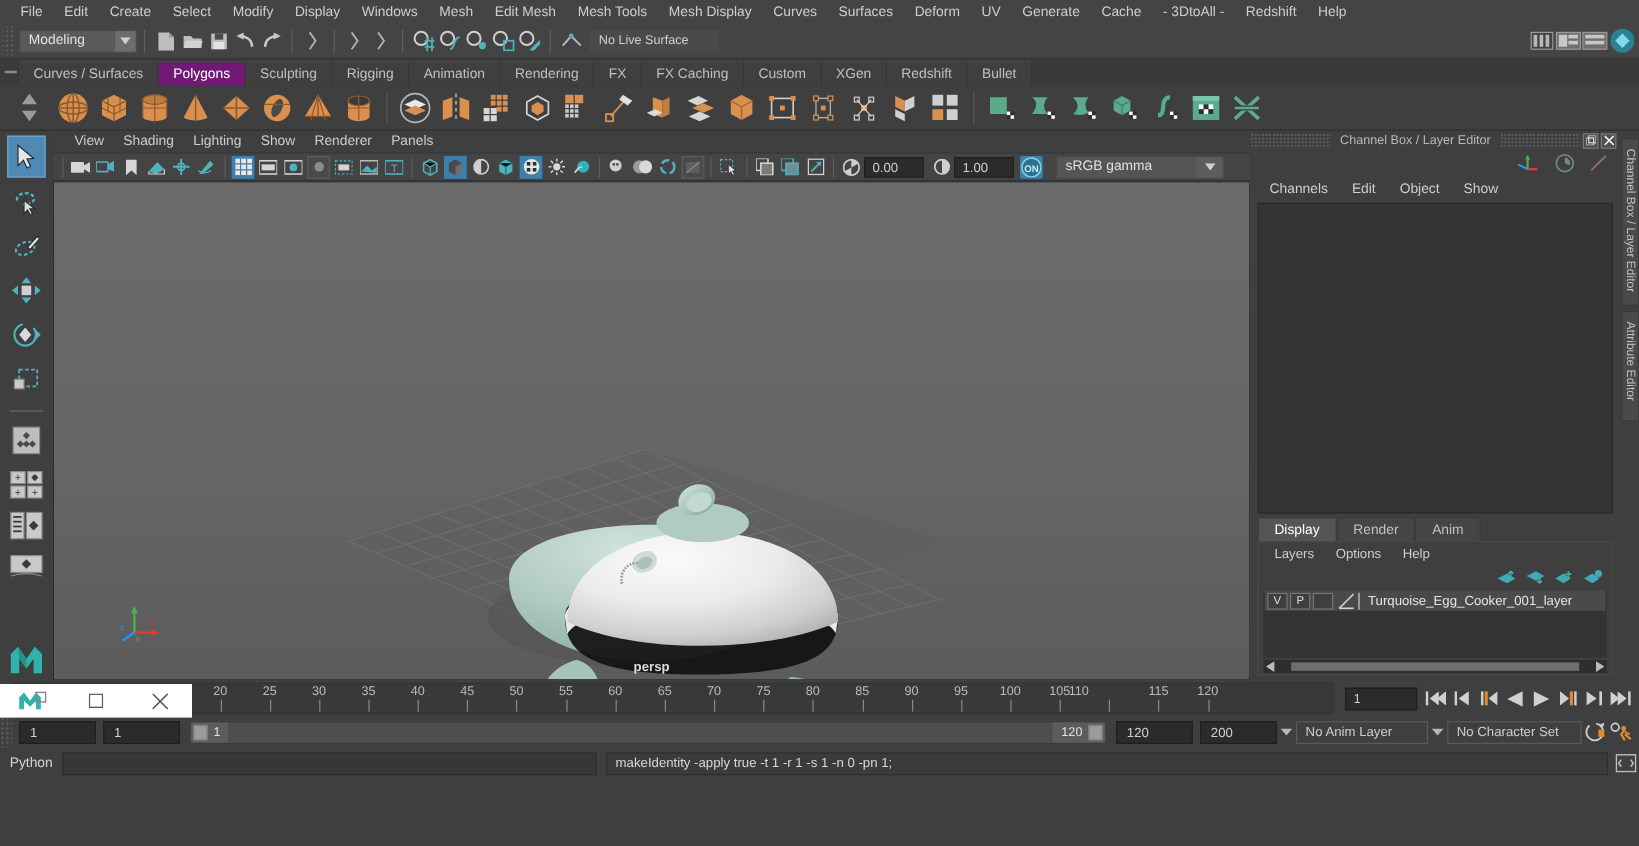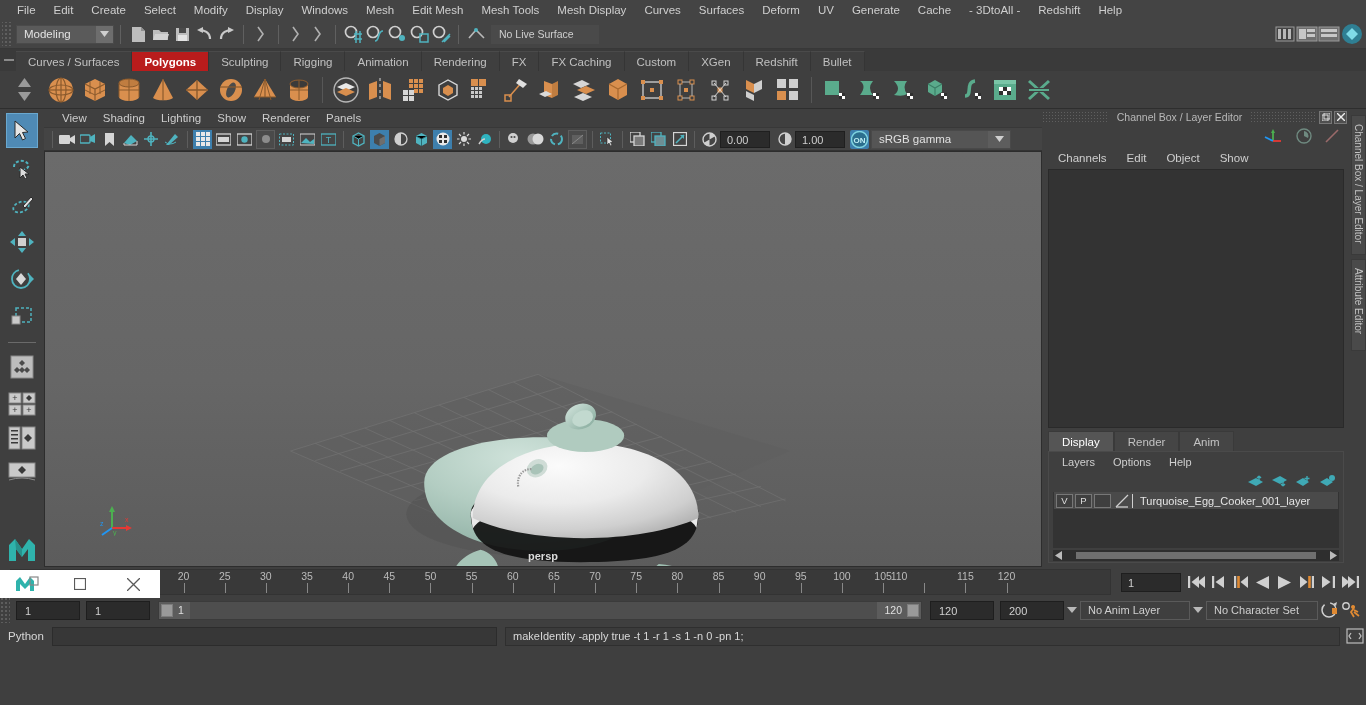--- a/index.html
+++ b/index.html
@@ -36,21 +36,21 @@
   .sep-v { width:1px; height:19px; background:#606060; margin:0 6px; flex:none;}
   .sicon { width:22px; height:22px; display:flex; align-items:center; justify-content:center; flex:none;}
   .sicon svg { display:block; }
 
   
   .shelftabs { height:22px; background:#3a3a3a; display:flex; align-items:flex-end; padding-left:2px;}
   .shelftabs .tabgrip { width:14px; height:22px; display:flex;align-items:center;justify-content:center;}
   .shelftabs .tabgrip i{display:block;width:10px;height:2px;background:#8a8a8a;}
   .stab { height:20px; line-height:20px; padding:0 12px; font-size:11.5px; color:#c0c0c0;
     background:#3f3f3f; border-right:1px solid #353535; border-top:1px solid #4a4a4a;}
-  .stab.active { background:#b91c1c; color:#fff; font-weight:bold;}
+  .stab.active { background:#701a75; color:#fff; font-weight:normal;}
 
   
   .shelfbar { height:38px; background:#3f3f3f; display:flex; align-items:center;
     padding-left:4px; border-bottom:1px solid #2e2e2e;}
   .shelfside { width:40px; height:38px; display:flex;flex-direction:column;align-items:center;justify-content:center;gap:5px;}
   .shicon { width:34px; height:34px; display:flex;align-items:center;justify-content:center;flex:none;}
   .shsep { width:1px;height:26px;background:#575757;margin:0 6px;flex:none;}
 
   
   .mainrow { display:flex; height:458px; }
@@ -923,21 +923,21 @@
               <path d="M7 1 a6 6 0 0 1 0 12 z" fill="#cfcfcf"></path>
             </svg>
         </div>
         <div class="numfield">1.00</div>
         <div class="pbi on" style="margin-left:5px;border-radius:2px;font-weight:bold;">
           <svg width="17" height="17">
               <circle cx="8.5" cy="8.5" r="8" fill="#2c6f8e" stroke="#7fd4e0" stroke-width="1.4"></circle>
               <text x="8.5" y="12" font-size="8" fill="#bfeef5" text-anchor="middle" font-family="Liberation Sans">ON</text>
             </svg>
         </div>
-        <div class="gammasel" style="margin-left:1px;">
+        <div class="gammasel" style="margin-left:10px;">
           <span>sRGB gamma</span>
           <div class="arw">
             <svg width="9" height="6">
                 <polygon points="0,0 9,0 4.5,6" fill="#cfcfcf"></polygon>
               </svg>
           </div>
         </div>
       </div>
 
       <div class="viewport">

